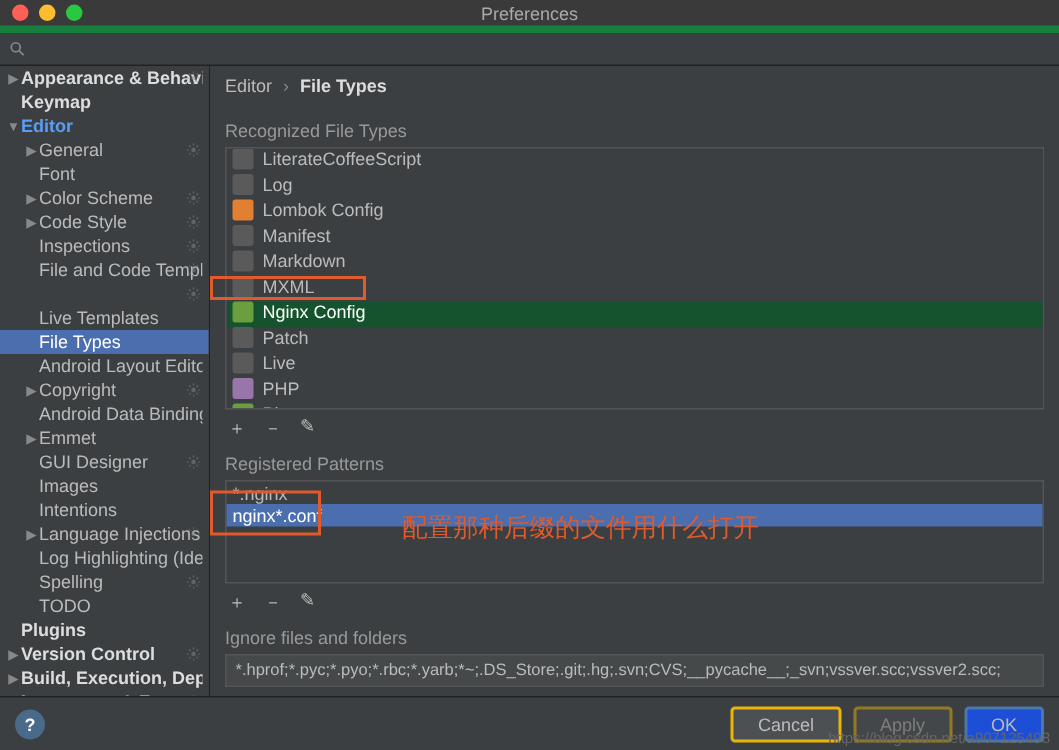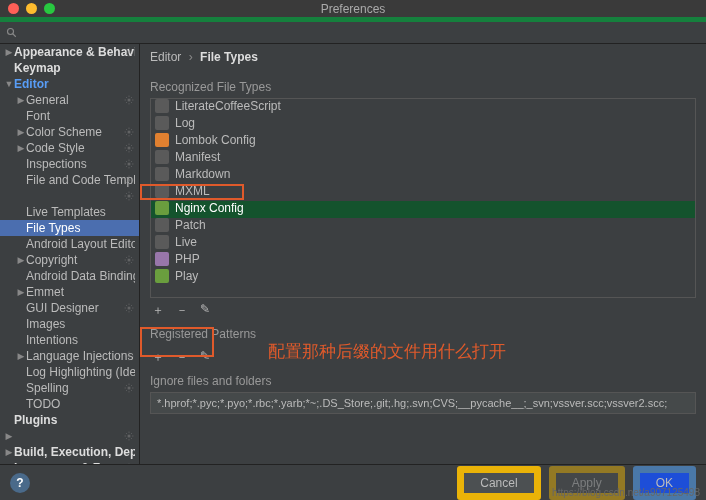--- a/index.html
+++ b/index.html
@@ -39,21 +39,21 @@
 .toolbar span{cursor:pointer}
 .pattern-list{border:1px solid #555;height:78px;background:#3c3f41}
 .pat-row{height:15px;padding:0 4px;display:flex;align-items:center}
 .pat-row.sel{background:#4b6eaf;color:#fff}
 .highlight-box{position:absolute;border:2px solid #e05a2b;pointer-events:none}
 .annotation{position:absolute;color:#e05a2b;font-size:17px;font-weight:400}
 .ignore-input{width:100%;background:#45494a;border:1px solid #555;padding:4px 6px;color:#bbb;font-size:11px}
 .footer{height:36px;background:#3c3f41;border-top:1px solid #222;display:flex;align-items:center;padding:0 10px;position:relative}
 .help{width:20px;height:20px;border-radius:50%;background:#4a6a8a;display:flex;align-items:center;justify-content:center;color:#fff;font-weight:bold}
 .btns{margin-left:auto;display:flex;gap:8px}
-.btn{padding:3px 16px;background:#4c5052;border:7px solid #eab308;border-radius:3px;cursor:pointer}
+.btn{padding:3px 16px;background:#4c5052;border:2px solid #eab308;border-radius:3px;cursor:pointer}
 .btn.primary{background:#1d4ed8;border-color:#4a78a8}
 .btn.disabled{opacity:.5}
 .watermark{position:absolute;right:6px;bottom:2px;font-size:10px;color:#666}
 .sidebar::-webkit-scrollbar,.ft-list::-webkit-scrollbar{width:8px}
 .sidebar::-webkit-scrollbar-thumb,.ft-list::-webkit-scrollbar-thumb{background:#555;border-radius:4px}
 </style>
 </head>
 <body>
 
 <div class="titlebar">
@@ -209,20 +209,21 @@
       <div class="tree-item indent1">
         <span class="arrow"></span>
         <span class="label">TODO</span>
       </div>
       <div class="tree-item indent0 bold">
         <span class="arrow"></span>
         <span class="label">Plugins</span>
       </div>
       <div class="tree-item indent0 bold">
         <span class="arrow">▶</span>
+        <span class="label">Version Control</span>
         <svg class="gear" viewBox="0 0 16 16">
           <circle cx="8" cy="8" r="2" fill="#888"></circle>
           <path d="M8 2v2M8 12v2M2 8h2M12 8h2M4 4l1.5 1.5M10.5 10.5L12 12M4 12l1.5-1.5M10.5 5.5L12 4" stroke="#888"></path>
         </svg>
       </div>
       <div class="tree-item indent0 bold">
         <span class="arrow">▶</span>
         <span class="label">Build, Execution, Deployment</span>
       </div>
       <div class="tree-item indent0 bold">
@@ -286,20 +287,24 @@
           <div class="ft-icon green"></div>
           <span>Play</span>
         </div>
       </div>
     <div class="toolbar">
       <span>＋</span>
       <span>－</span>
       <span>✎</span>
     </div>
     <div class="section-label">Registered Patterns</div>
+    <div class="pattern-list" id="patlist">
+        <div class="pat-row">*.nginx</div>
+        <div class="pat-row sel">nginx*.conf</div>
+      </div>
     <div class="toolbar">
       <span>＋</span>
       <span>－</span>
       <span>✎</span>
     </div>
     <div class="section-label">Ignore files and folders</div>
     <input class="ignore-input" value="*.hprof;*.pyc;*.pyo;*.rbc;*.yarb;*~;.DS_Store;.git;.hg;.svn;CVS;__pycache__;_svn;vssver.scc;vssver2.scc;" style="">
 
     <div class="highlight-box" style="left:0px;top:140px;width:104px;height:16px"></div>
     <div class="highlight-box" style="left:0px;top:283px;width:74px;height:30px"></div>

